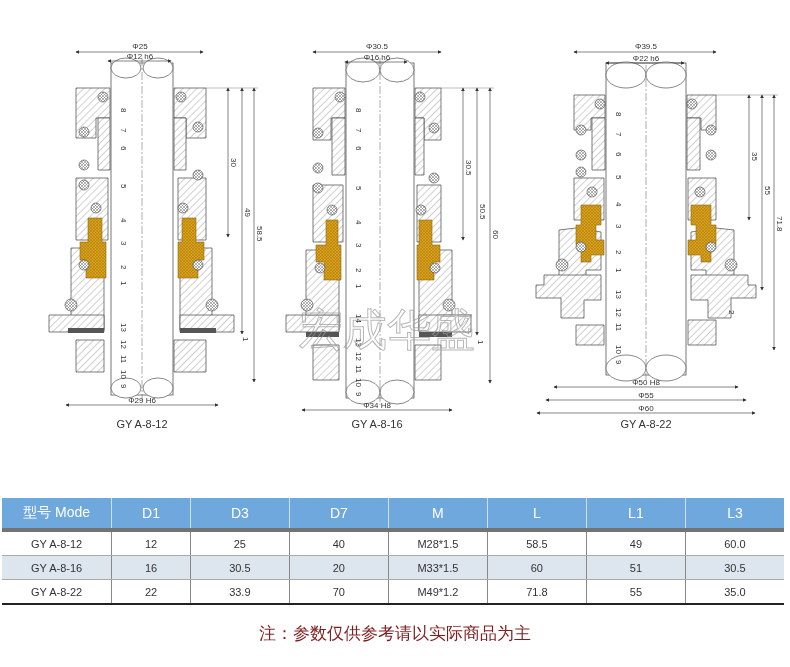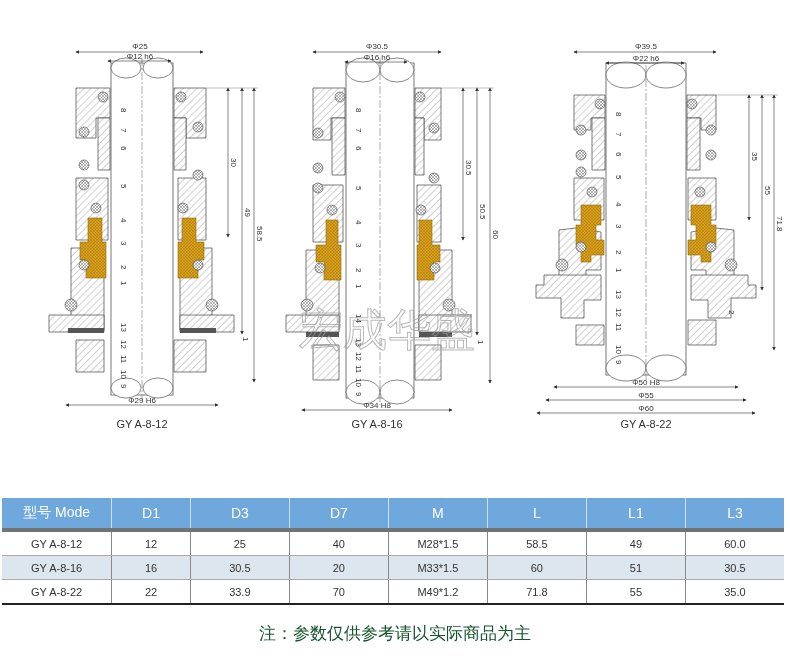--- a/index.html
+++ b/index.html
@@ -12,21 +12,21 @@
   .watermark { font-family: "DejaVu Serif", serif; font-size: 44px; fill: none; stroke: #9a9a9a; stroke-width: 1; opacity: 0.7; }
 
   .spec-table { position: absolute; left: 2px; top: 498px; width: 782px; border-collapse: collapse; font-size: 11px; }
   .spec-table th { background: #6fa8dc; color: #fff; font-weight: normal; font-size: 14px; height: 30px; border-right: 1px solid #cfe0f0; border-bottom: 4px solid #737373; padding: 0; }
   .spec-table th:last-child { border-right: none; }
   .spec-table td { height: 23px; text-align: center; border-right: 1px solid #888; border-bottom: 1px solid #aaa; color: #333; padding: 0; }
   .spec-table td:last-child { border-right: none; }
   .spec-table tr.alt td { background: #dde5ee; }
   .spec-table tr:last-child td { border-bottom: 2px solid #222; }
 
-  .note { position: absolute; left: 0; width: 790px; top: 622px; text-align: center; font-family: "DejaVu Sans", sans-serif; font-size: 17px; color: #14532d; }
+  .note { position: absolute; left: 0; width: 790px; top: 622px; text-align: center; font-family: "DejaVu Sans", sans-serif; font-size: 17px; color: #7f1d1d; }
 </style>
 </head>
 <body>
 
 <div class="drawing">
 <svg viewBox="0 0 790 460" xmlns="http://www.w3.org/2000/svg">
   <defs>
     <pattern id="hatch" patternUnits="userSpaceOnUse" width="5" height="5" patternTransform="rotate(45)">
       <rect width="5" height="5" fill="#fff"></rect>
       <line x1="0" y1="0" x2="0" y2="5" stroke="#777" stroke-width="0.7"></line>

